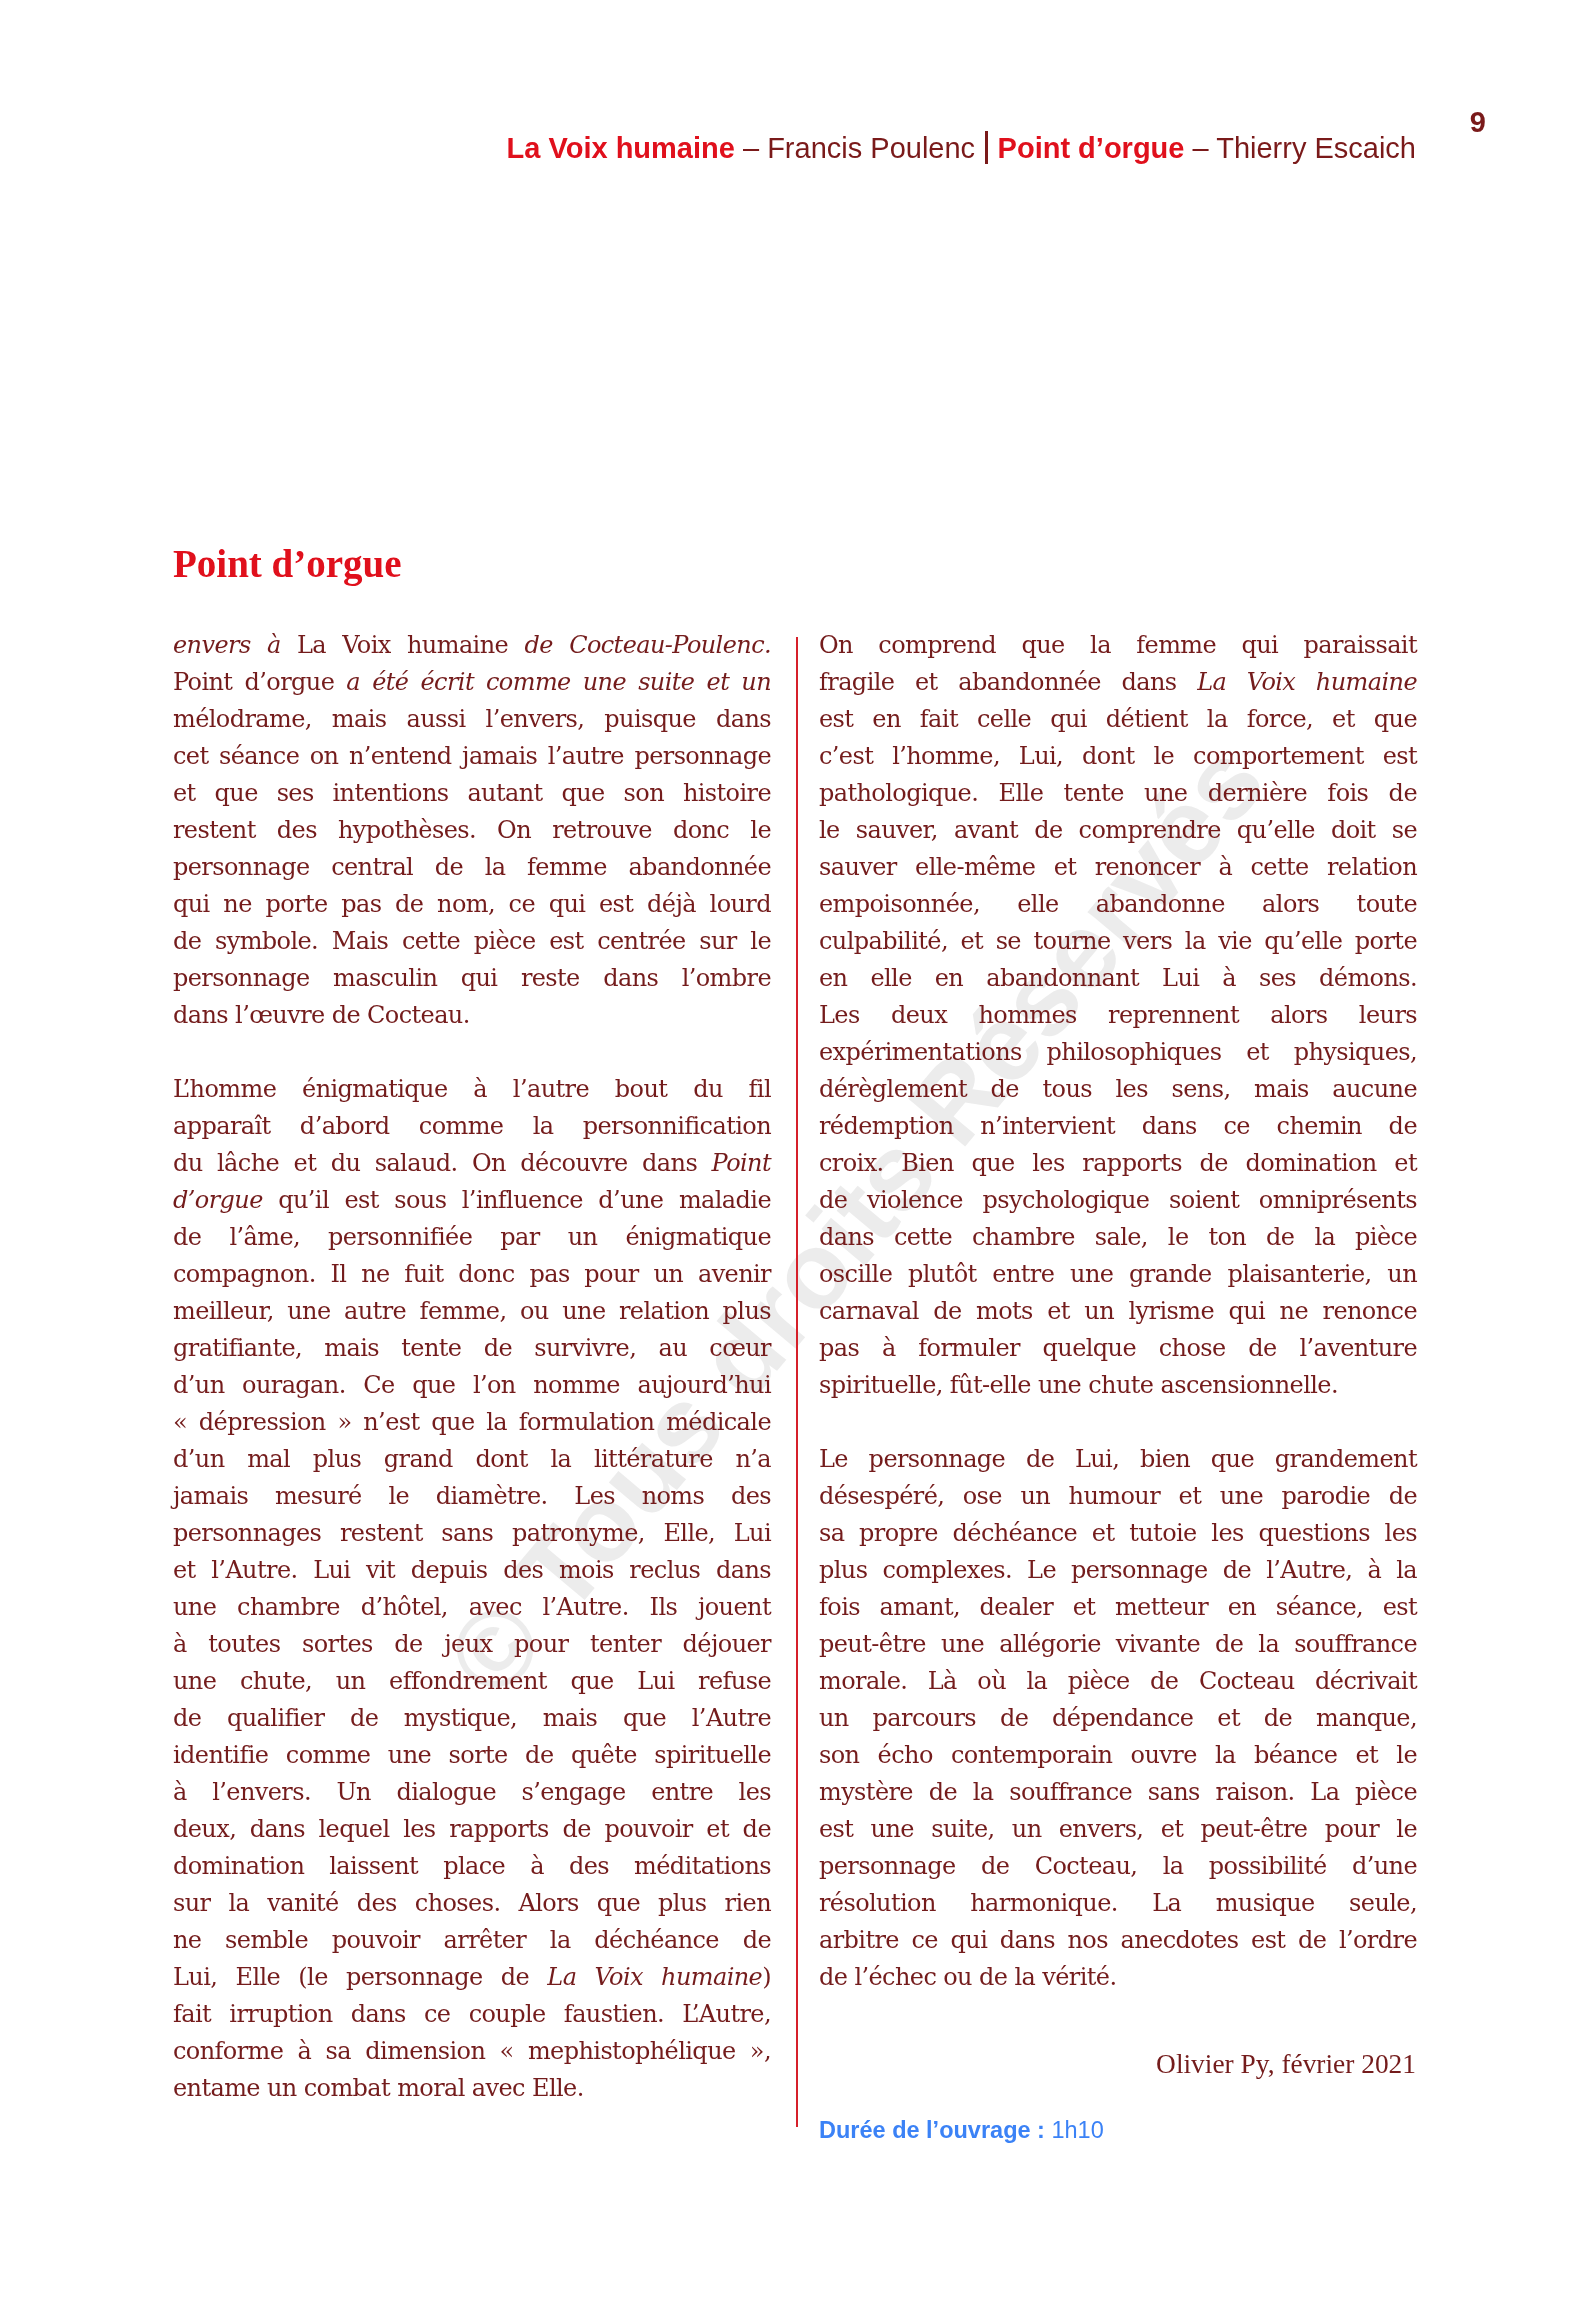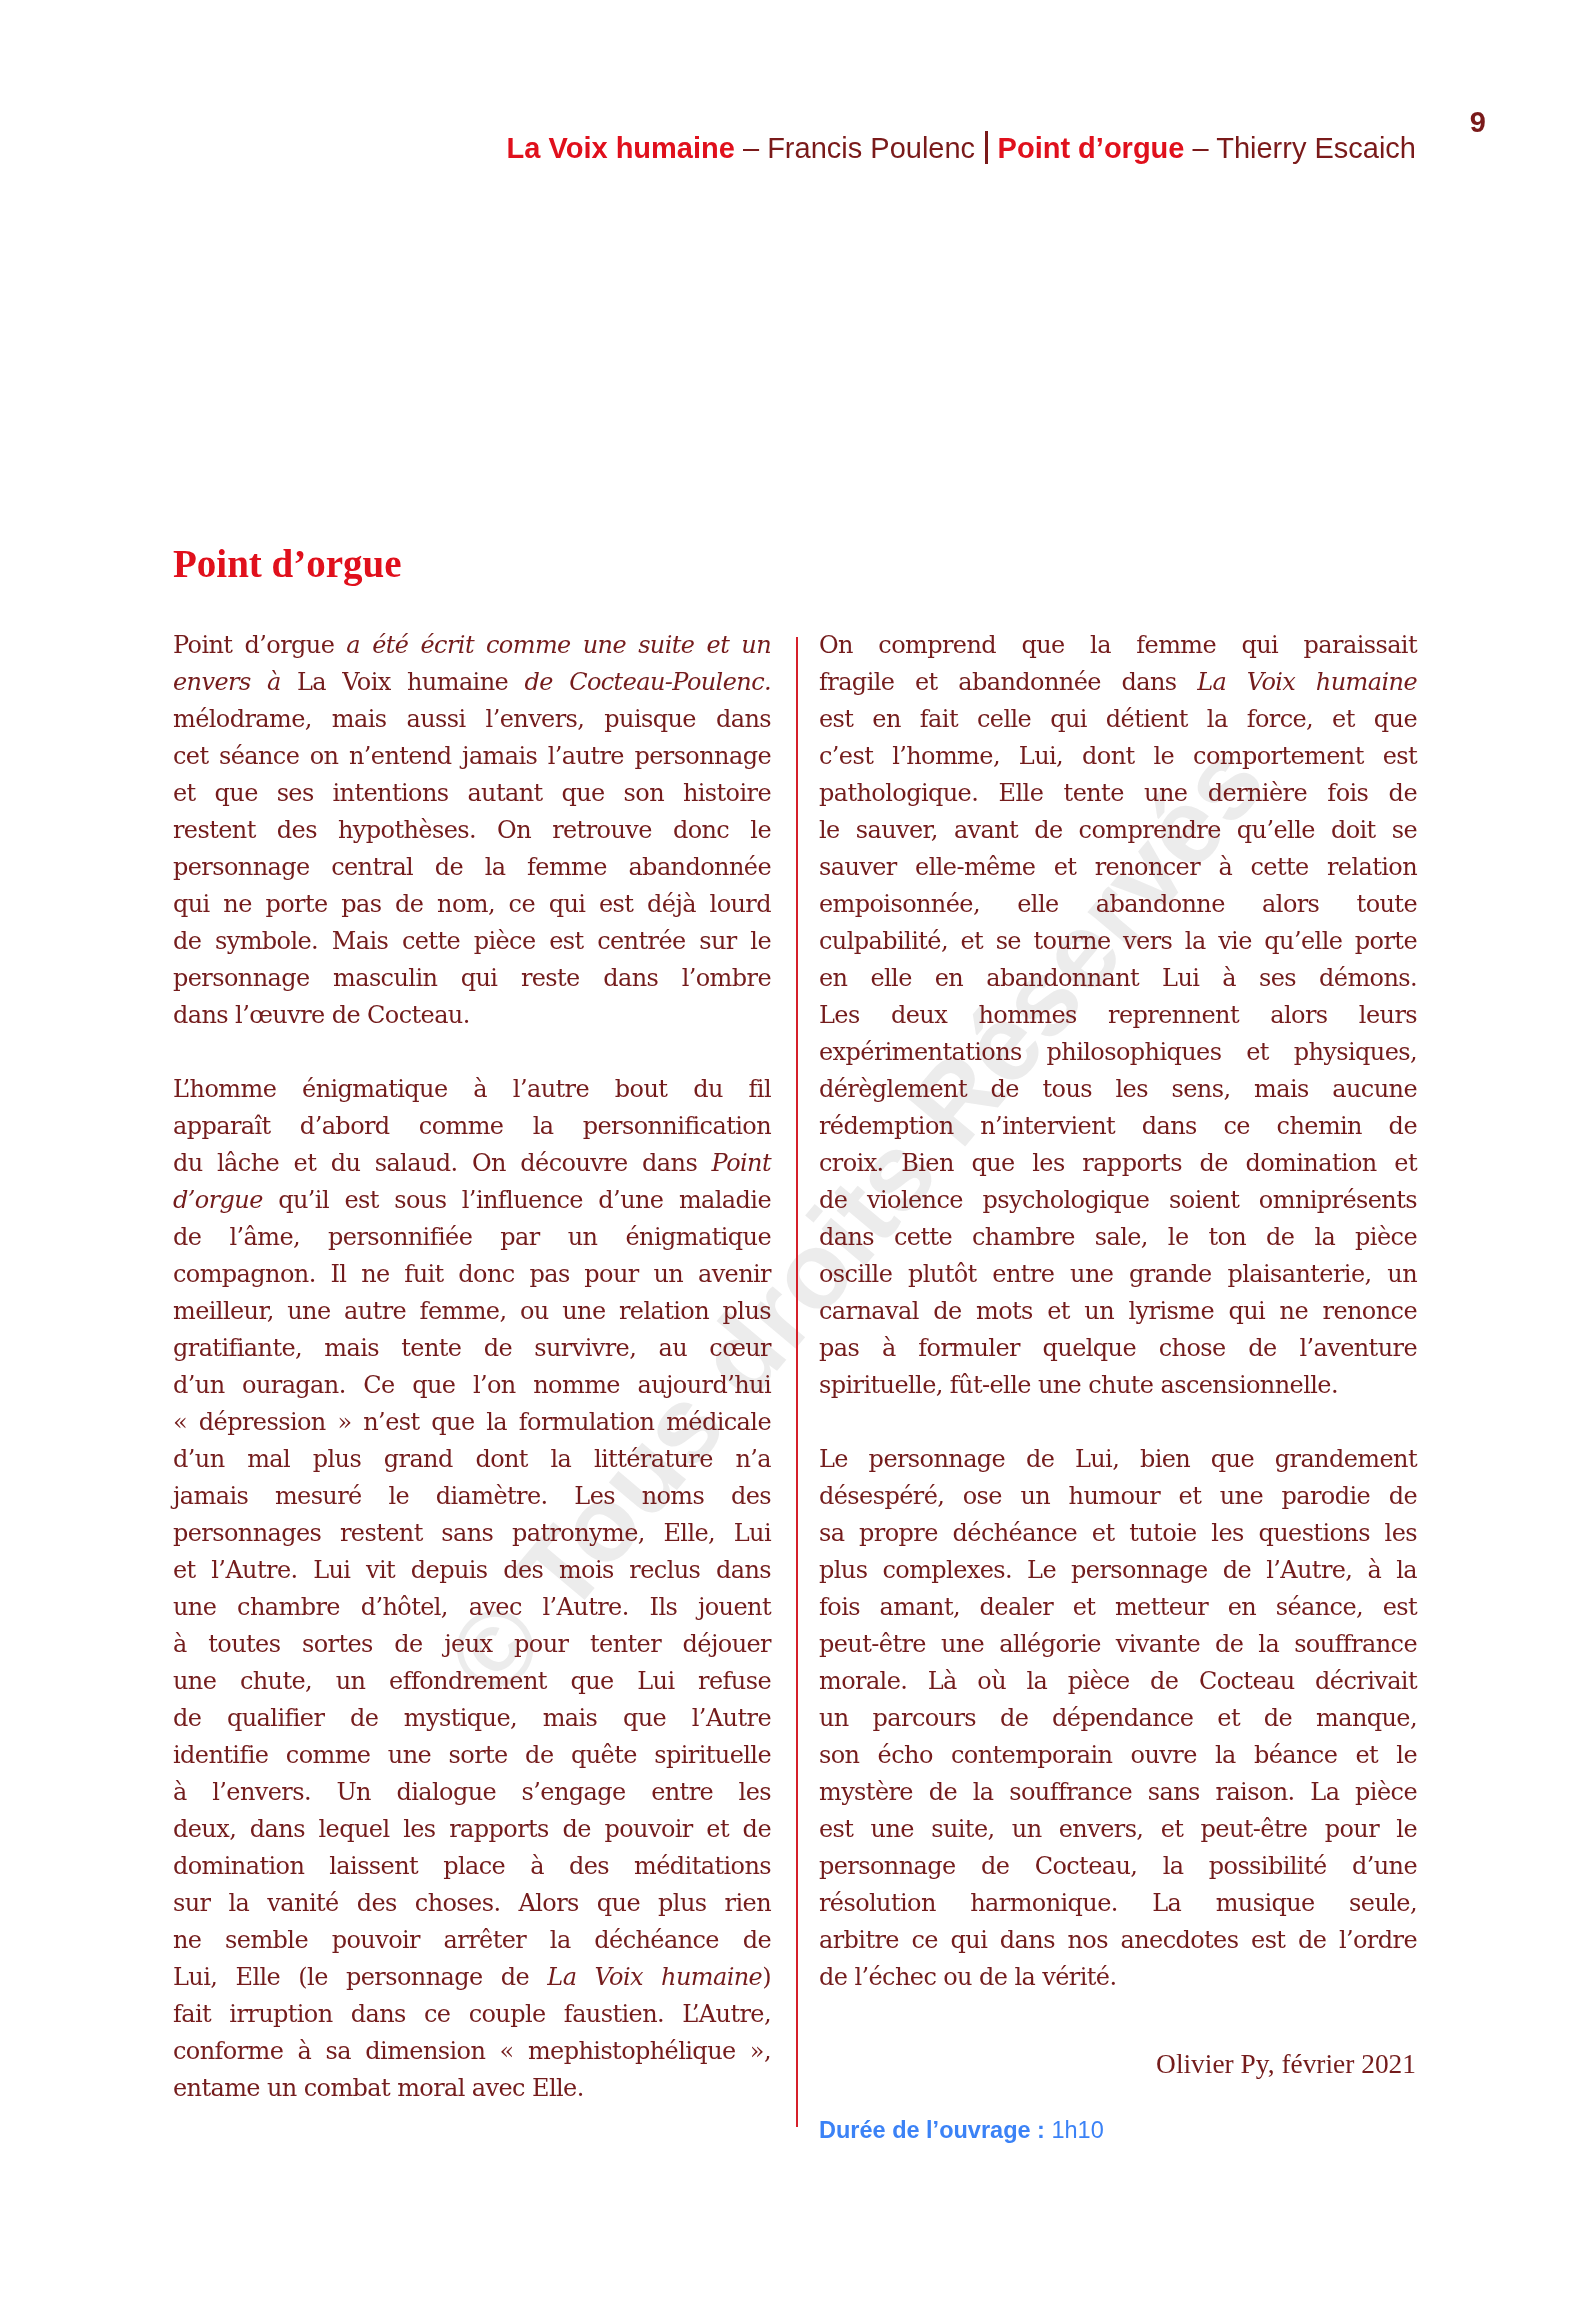--- a/index.html
+++ b/index.html
@@ -38,22 +38,22 @@
     <span class="red">La Voix humaine</span><span> – </span><span>Francis Poulenc</span><span class="sep"></span><span class="red">Point d’orgue</span><span> – </span><span>Thierry Escaich</span>
   </div>
   <span class="pageno">9</span>
 </div>
 
 <div class="watermark">© Tous droits Réservés</div>
 
 <h1 class="title">Point d’orgue</h1>
 
 <div class="col left" id="col-left">
+    <div class="line"><i>envers à </i><span>La Voix humaine </span><i>de Cocteau-Poulenc.</i></div>
     <div class="line"><span>Point d’orgue </span><i>a été écrit comme une suite et un</i></div>
-    <div class="line"><i>envers à </i><span>La Voix humaine </span><i>de Cocteau-Poulenc.</i></div>
     <div class="line"><span>mélodrame, mais aussi l’envers, puisque dans</span></div>
     <div class="line"><span>cet séance on n’entend jamais l’autre personnage</span></div>
     <div class="line"><span>et que ses intentions autant que son histoire</span></div>
     <div class="line"><span>restent des hypothèses. On retrouve donc le</span></div>
     <div class="line"><span>personnage central de la femme abandonnée</span></div>
     <div class="line"><span>qui ne porte pas de nom, ce qui est déjà lourd</span></div>
     <div class="line"><span>de symbole. Mais cette pièce est centrée sur le</span></div>
     <div class="line"><span>personnage masculin qui reste dans l’ombre</span></div>
     <div class="line last"><span>dans l’œuvre de Cocteau.</span></div>
     <div class="gap"></div>

